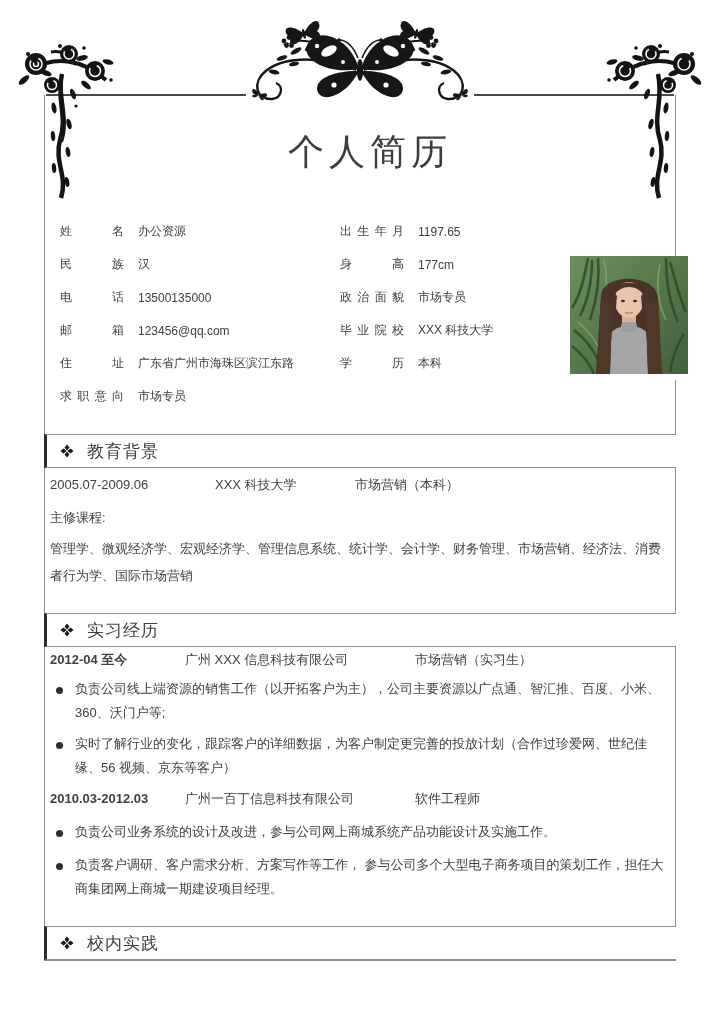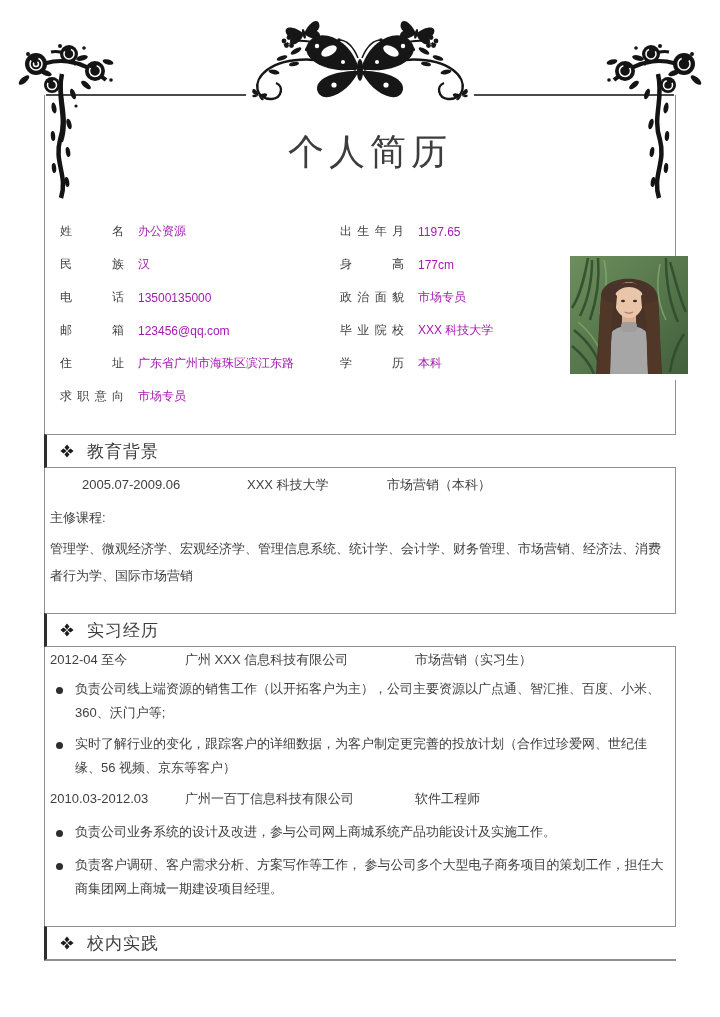--- a/index.html
+++ b/index.html
@@ -34,42 +34,42 @@
 
   
   .info-col { position:absolute; font-size:12px; }
   #info-left  { left:60px;  top:215px; width:275px; }
   #info-right { left:340px; top:215px; width:228px; }
   .info-row { display:flex; height:33px; align-items:center; }
   .info-label {
     display:inline-block; width:64px; color:#3f3f3f;
     text-align:justify; text-align-last:justify;
   }
-  .info-value { margin-left:14px; white-space:nowrap; color:#a21caf; }
+  .info-value { margin-left:14px; white-space:nowrap; color:#404040; }
 
   #photo { left:570px; top:256px; width:118px; height:124px; z-index:3; }
 
   
   .sec-header {
     position:absolute; left:44px; width:632px; height:34px;
     border-top:1px solid #8f8f8f; border-bottom:1px solid #8f8f8f;
     border-left:3px solid #2d2d2d; background:#fff;
     display:flex; align-items:center; padding-left:13px;
     font-size:17px; color:#3e3e3e; letter-spacing:1px; z-index:2;
   }
   .sec-header .diam { width:14px; height:14px; margin-right:13px; flex:0 0 auto; }
   #sec-edu    { top:434px; }
   #sec-intern { top:613px; }
   #sec-campus { top:926px; }
 
   
   .bodyline { position:absolute; left:50px; font-size:13px; color:#3f3f3f; white-space:nowrap; }
-  .col-period  { display:inline-block; width:165px;margin-left:32px; }
+  .col-period  { display:inline-block; width:165px; }
   .col-school  { display:inline-block; width:140px; }
-  .jcol-period { display:inline-block; width:135px; }
+  .jcol-period { display:inline-block; width:135px;font-weight:bold; }
   .jcol-company{ display:inline-block; width:230px; }
 
   #edu-line    { top:476px; }
   #edu-clabel  { top:509px; }
   #edu-courses { top:535px; width:618px; white-space:normal; line-height:27px; }
 
   #job1-line { top:651px; }
   #job2-line { top:790px; }
 
   .bullet { position:absolute; left:56px; width:612px; display:flex; font-size:13px; line-height:24px; color:#3f3f3f; }

